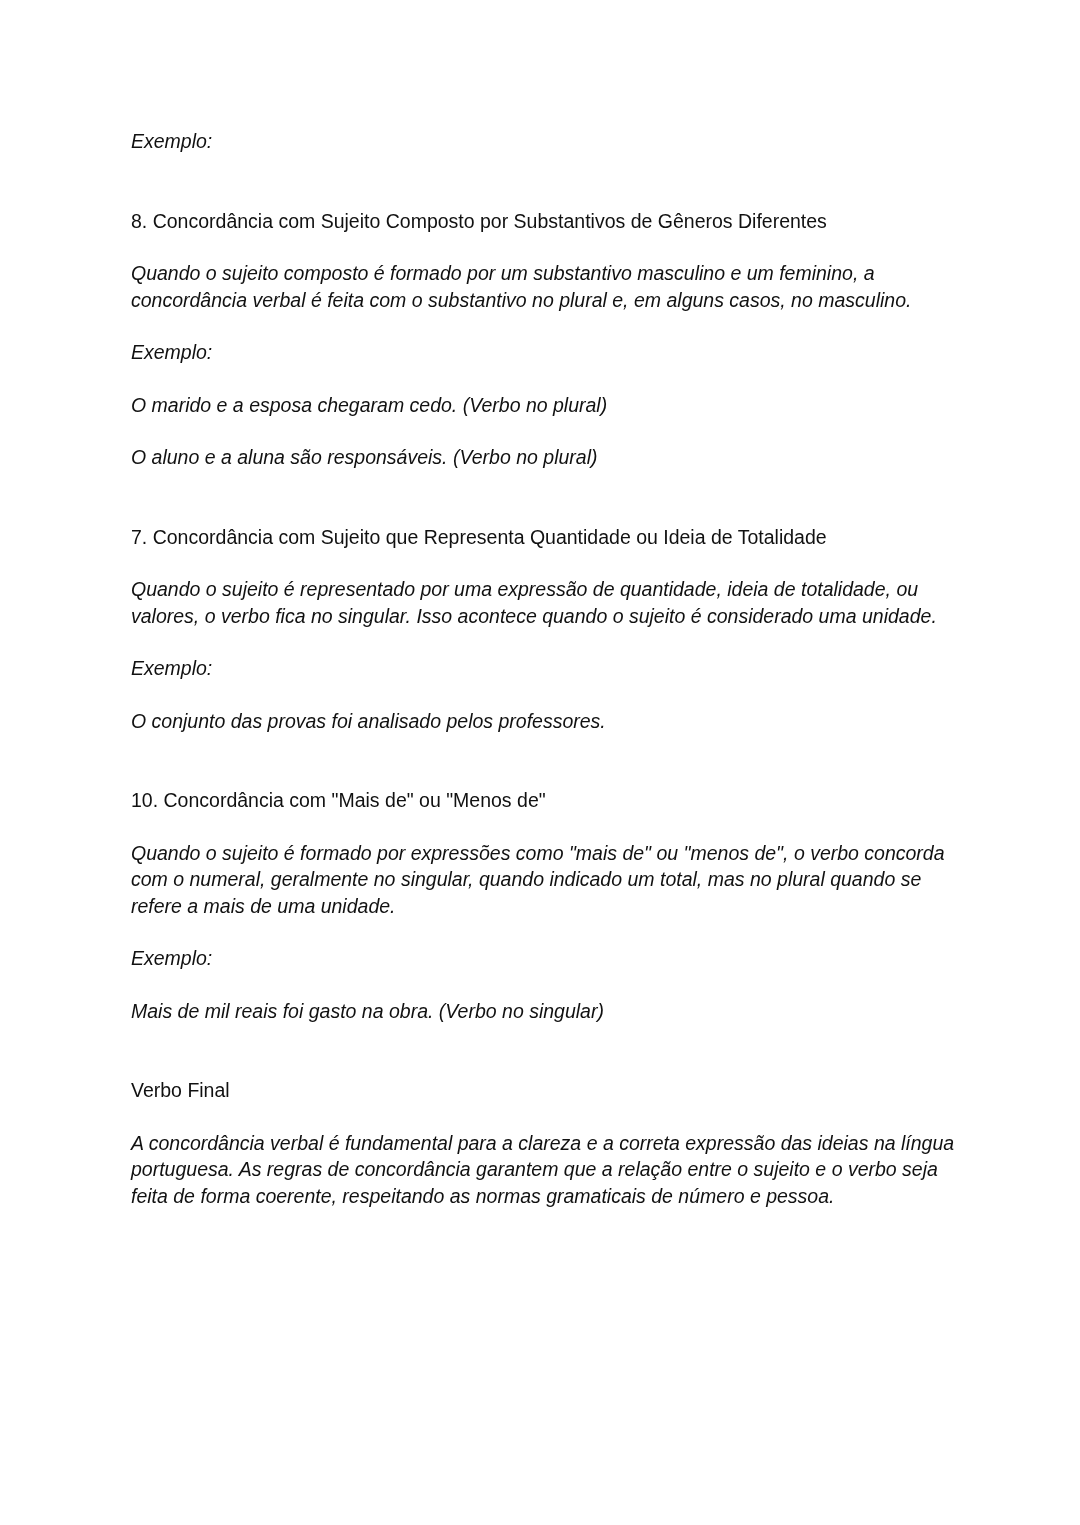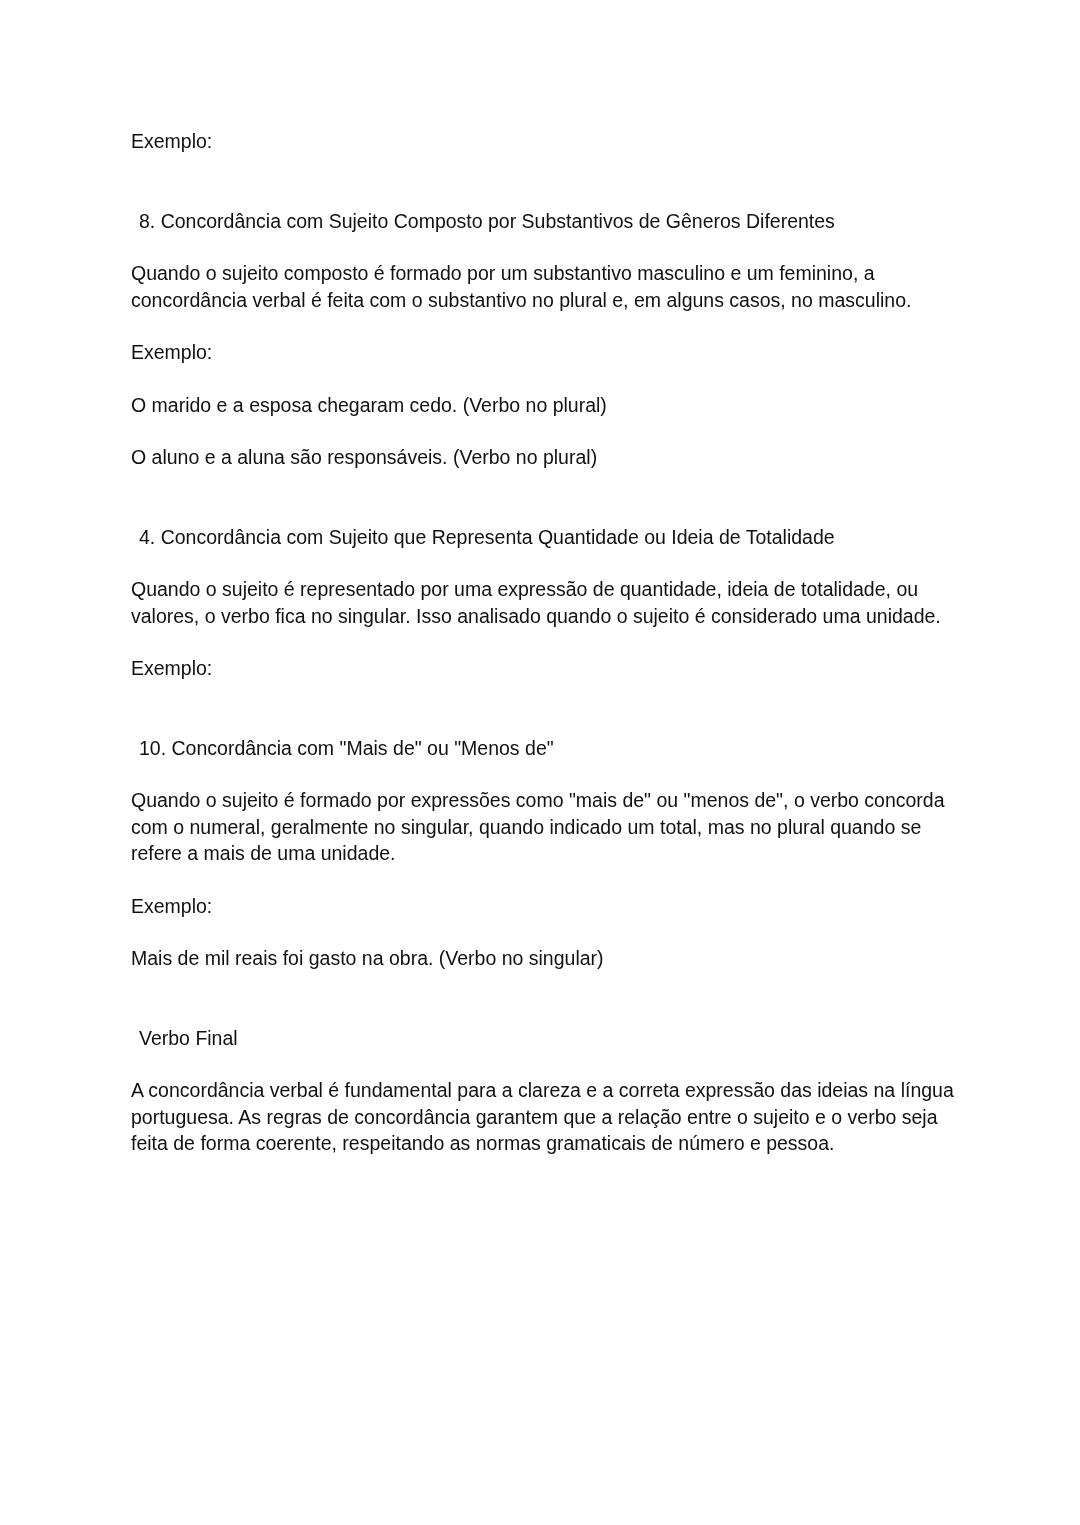--- a/index.html
+++ b/index.html
@@ -19,23 +19,24 @@
       position: absolute;
       left: 131px;
       top: 128px;
       width: 830px;
       font-size: 19.5px;
       line-height: 26.5px;
     }
     .p {
       margin: 0 0 26px 0;
       white-space: normal;
+      font-style: italic;
     }
     .heading {
-      margin: 0 0 26px 8px;
+      margin: 0 0 26px 0;
     }
     .section-gap {
       height: 27px;
     }
   </style>
 </head>
 <body>
 
 <div class="page">
 
@@ -47,23 +48,24 @@
     <p class="heading">8. Concordância com Sujeito Composto por Substantivos de Gêneros Diferentes</p>
     <p class="p">Quando o sujeito composto é formado por um substantivo masculino e um feminino, a concordância verbal é feita com o substantivo no plural e, em alguns casos, no masculino.</p>
     <p class="p">Exemplo:</p>
     <p class="p">O marido e a esposa chegaram cedo. (Verbo no plural)</p>
     <p class="p">O aluno e a aluna são responsáveis. (Verbo no plural)</p>
   </section>
 
   <div class="section-gap"></div>
 
   <section>
-    <p class="heading">4. Concordância com Sujeito que Representa Quantidade ou Ideia de Totalidade</p>
-    <p class="p">Quando o sujeito é representado por uma expressão de quantidade, ideia de totalidade, ou valores, o verbo fica no singular. Isso analisado quando o sujeito é considerado uma unidade.</p>
+    <p class="heading">7. Concordância com Sujeito que Representa Quantidade ou Ideia de Totalidade</p>
+    <p class="p">Quando o sujeito é representado por uma expressão de quantidade, ideia de totalidade, ou valores, o verbo fica no singular. Isso acontece quando o sujeito é considerado uma unidade.</p>
     <p class="p">Exemplo:</p>
+    <p class="p">O conjunto das provas foi analisado pelos professores.</p>
   </section>
 
   <div class="section-gap"></div>
 
   <section>
     <p class="heading">10. Concordância com "Mais de" ou "Menos de"</p>
     <p class="p">Quando o sujeito é formado por expressões como "mais de" ou "menos de", o verbo concorda com o numeral, geralmente no singular, quando indicado um total, mas no plural quando se refere a mais de uma unidade.</p>
     <p class="p">Exemplo:</p>
     <p class="p">Mais de mil reais foi gasto na obra. (Verbo no singular)</p>
   </section>

